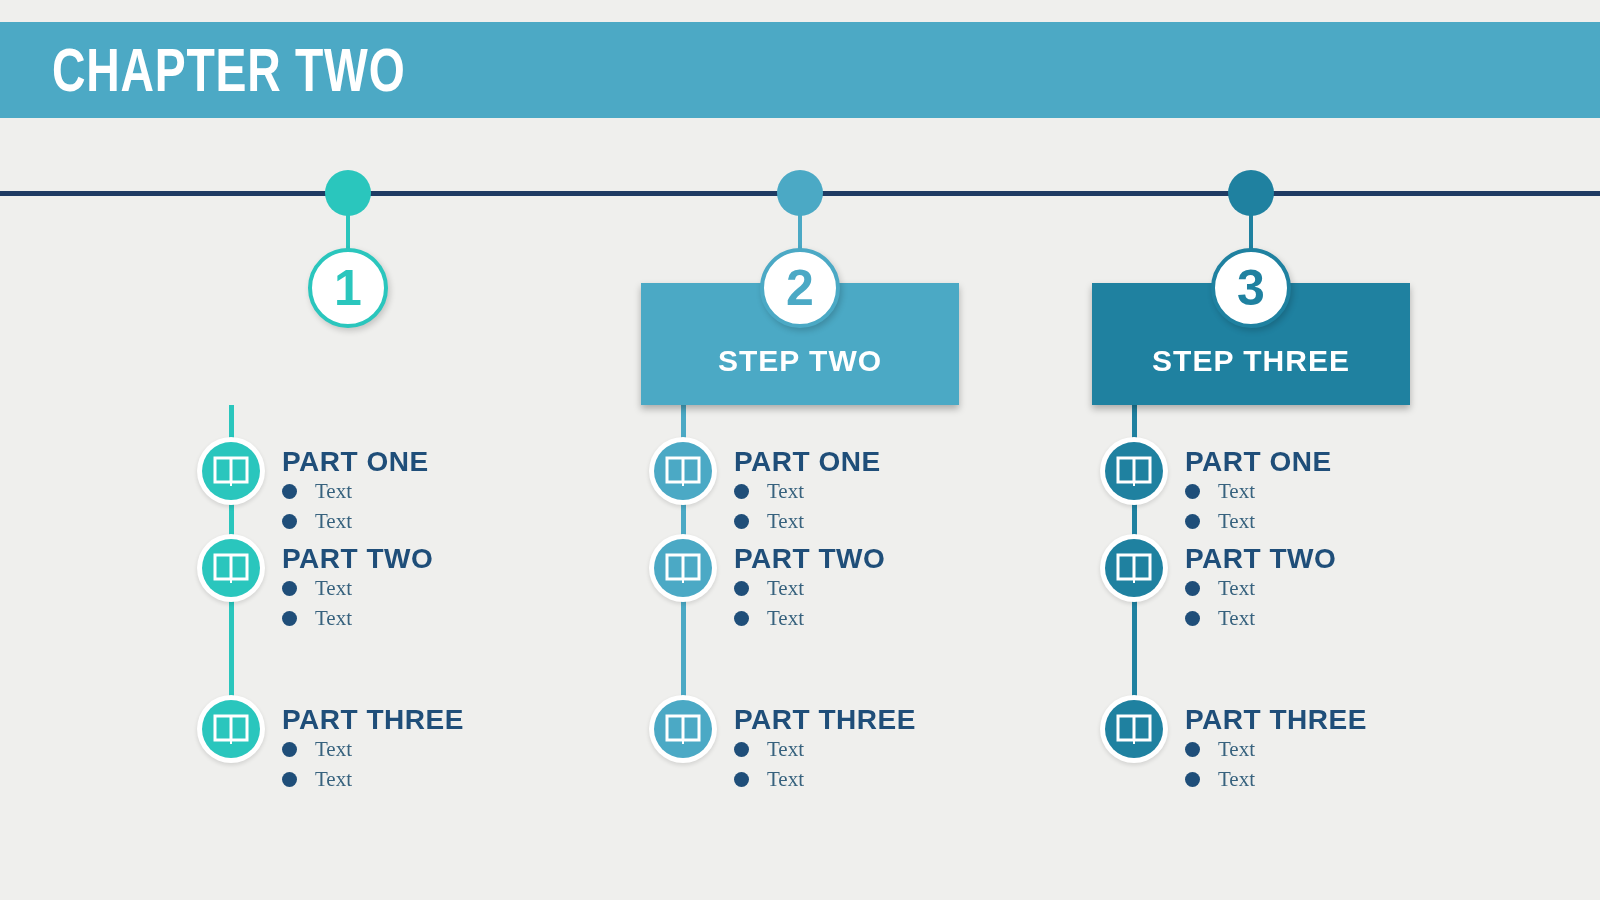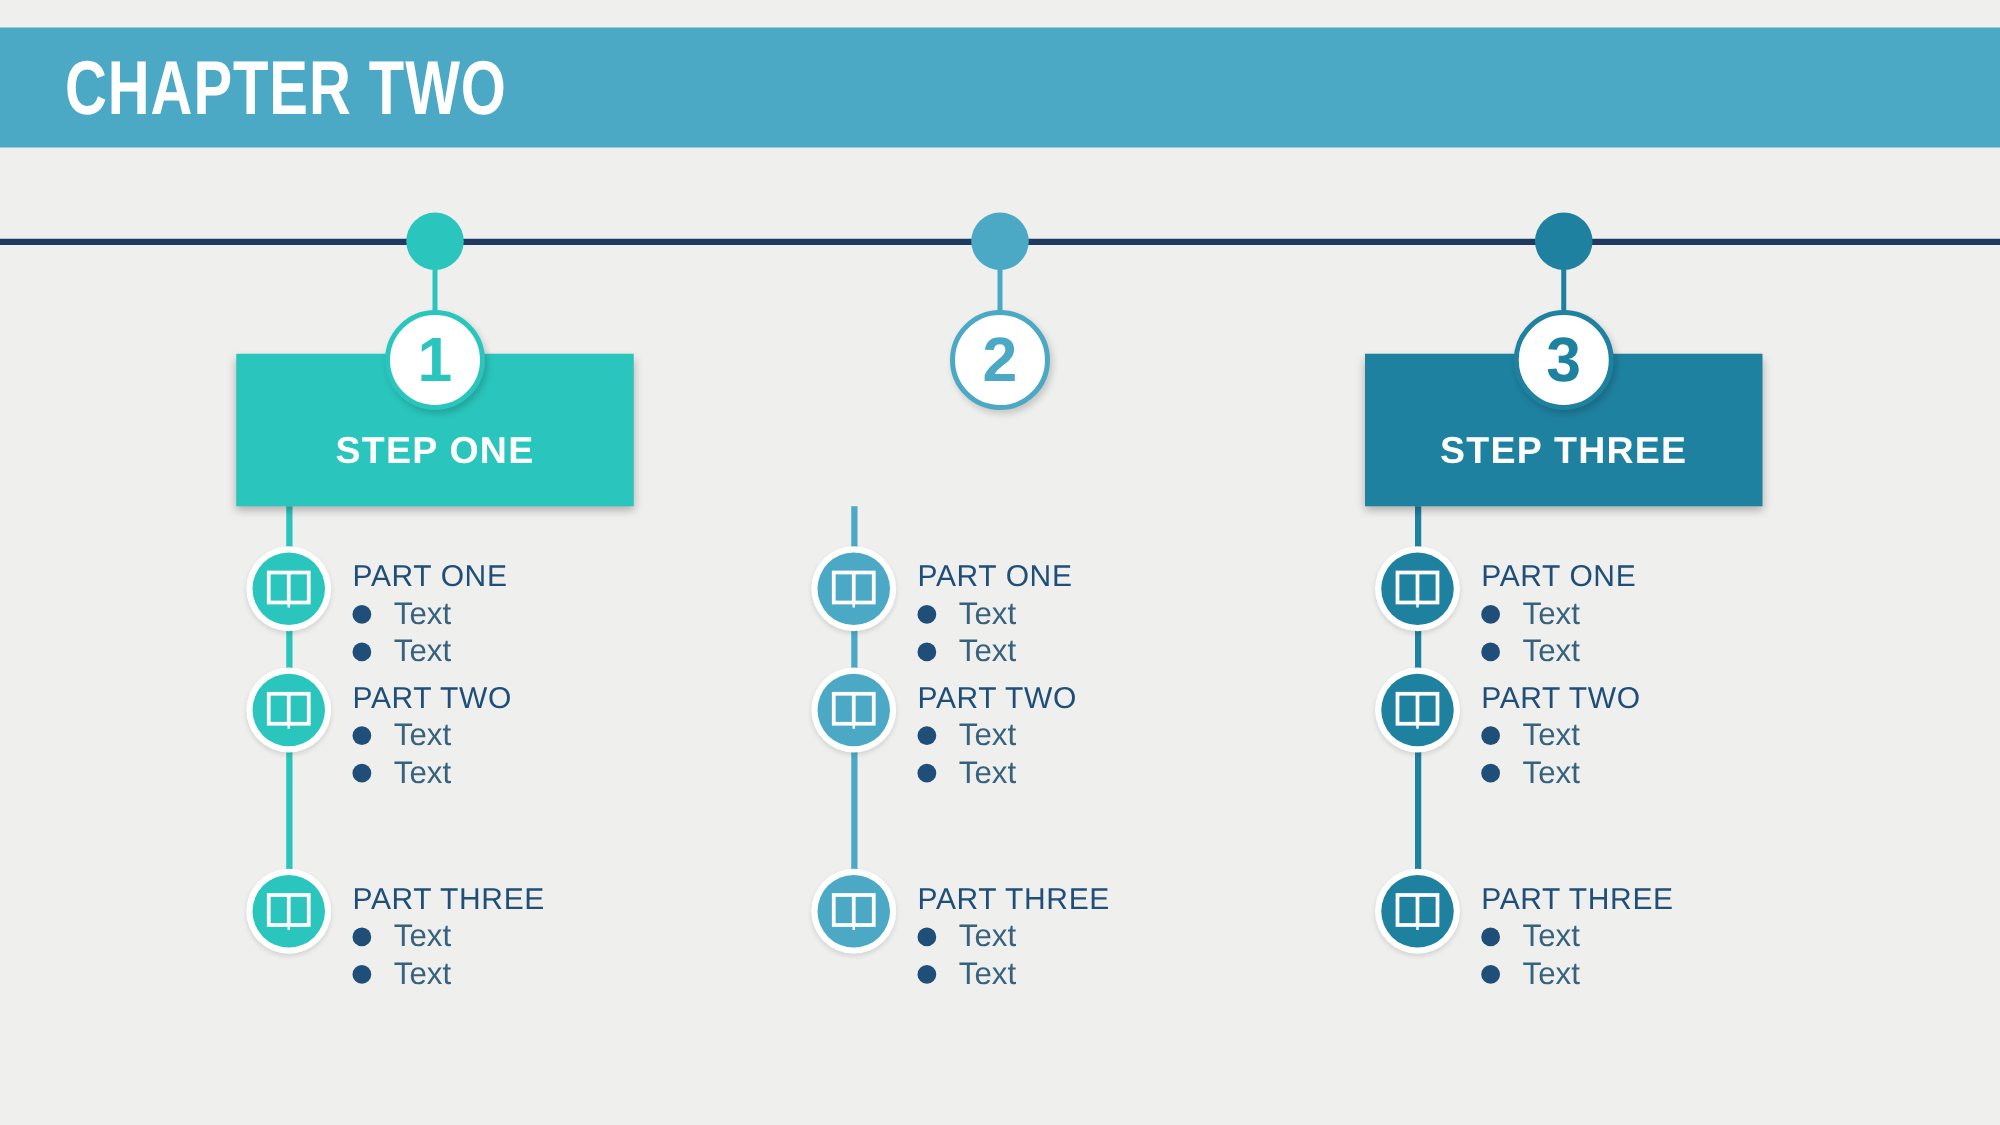--- a/index.html
+++ b/index.html
@@ -56,25 +56,25 @@
   .part-icon {
     position:absolute; left:14px; top:0; width:68px; height:68px; border-radius:50%; background:#fff;
     display:flex; align-items:center; justify-content:center; box-shadow:0 2px 4px rgba(0,0,0,.12);
   }
   .part-icon-inner {
     width:58px; height:58px; border-radius:50%; background:var(--accent);
     display:flex; align-items:center; justify-content:center;
   }
 
   .part-body { position:absolute; left:99px; top:11px; }
-  .part-title { font-size:24px; font-weight:normal; color:var(--part_heading,#1F4E79); letter-spacing:.5px; line-height:28px; white-space:nowrap; }
+  .part-title { font-size:28px; font-weight:bold; color:var(--part_heading,#1F4E79); letter-spacing:.5px; line-height:28px; white-space:nowrap; }
   .part-items { list-style:none; margin:0; padding:0; }
   .part-items li { display:flex; align-items:center; height:30px; }
   .bullet-dot { width:15px; height:15px; border-radius:50%; background:var(--bullet,#1F4E79); margin-right:18px; flex:none; }
-  .item-text { font-size:25px; color:var(--item_text,#37627E); }
+  .item-text { font-size:21px; color:var(--item_text,#37627E);font-family:Liberation Serif, serif; }
 
   
   .footer { position:absolute; left:1306px; top:813px; font-size:42px; line-height:48px; white-space:nowrap; letter-spacing:0; }
   .b-office { color:var(--brand-office,#404549); }
   .b-p { color:var(--brand-p,#E23D31); font-weight:bold; }
   .b-l { color:var(--brand-l,#2C4ECC); font-weight:bold; }
   .b-u { color:var(--brand-u,#2BA04F); font-weight:bold; }
   .b-s { color:var(--brand-s,#F1B24E); font-weight:bold; }
   .b-cn { color:var(--brand-cn,#56595C); }
 </style>
@@ -86,23 +86,20 @@
   <div class="banner">
     <span class="title-en">CHAPTER TWO</span>
   </div>
 
   <div class="timeline"></div>
 
   <div class="column col-1">
     <div class="part-line"></div>
     <div class="timeline-dot"></div>
     <div class="connector"></div>
-    <div class="step-box">
-      <span class="step-label">STEP ONE</span>
-    </div>
     <div class="num-circle">
       <span>1</span>
     </div>
 
     <div class="part part-1">
       <div class="part-icon">
         <span class="part-icon-inner">
           <svg width="38" height="31" viewBox="0 0 38 31">
               <rect x="3" y="2" width="32" height="24" fill="none" stroke="#fff" stroke-width="3"></rect>
               <line x1="19" y1="2" x2="19" y2="26" stroke="#fff" stroke-width="3"></line>
@@ -173,20 +170,23 @@
             </li>
         </ul>
       </div>
     </div>
   </div>
 
   <div class="column col-2">
     <div class="part-line"></div>
     <div class="timeline-dot"></div>
     <div class="connector"></div>
+    <div class="step-box">
+      <span class="step-label">STEP TWO</span>
+    </div>
     <div class="num-circle">
       <span>2</span>
     </div>
 
     <div class="part part-1">
       <div class="part-icon">
         <span class="part-icon-inner">
           <svg width="38" height="31" viewBox="0 0 38 31">
               <rect x="3" y="2" width="32" height="24" fill="none" stroke="#fff" stroke-width="3"></rect>
               <line x1="19" y1="2" x2="19" y2="26" stroke="#fff" stroke-width="3"></line>

